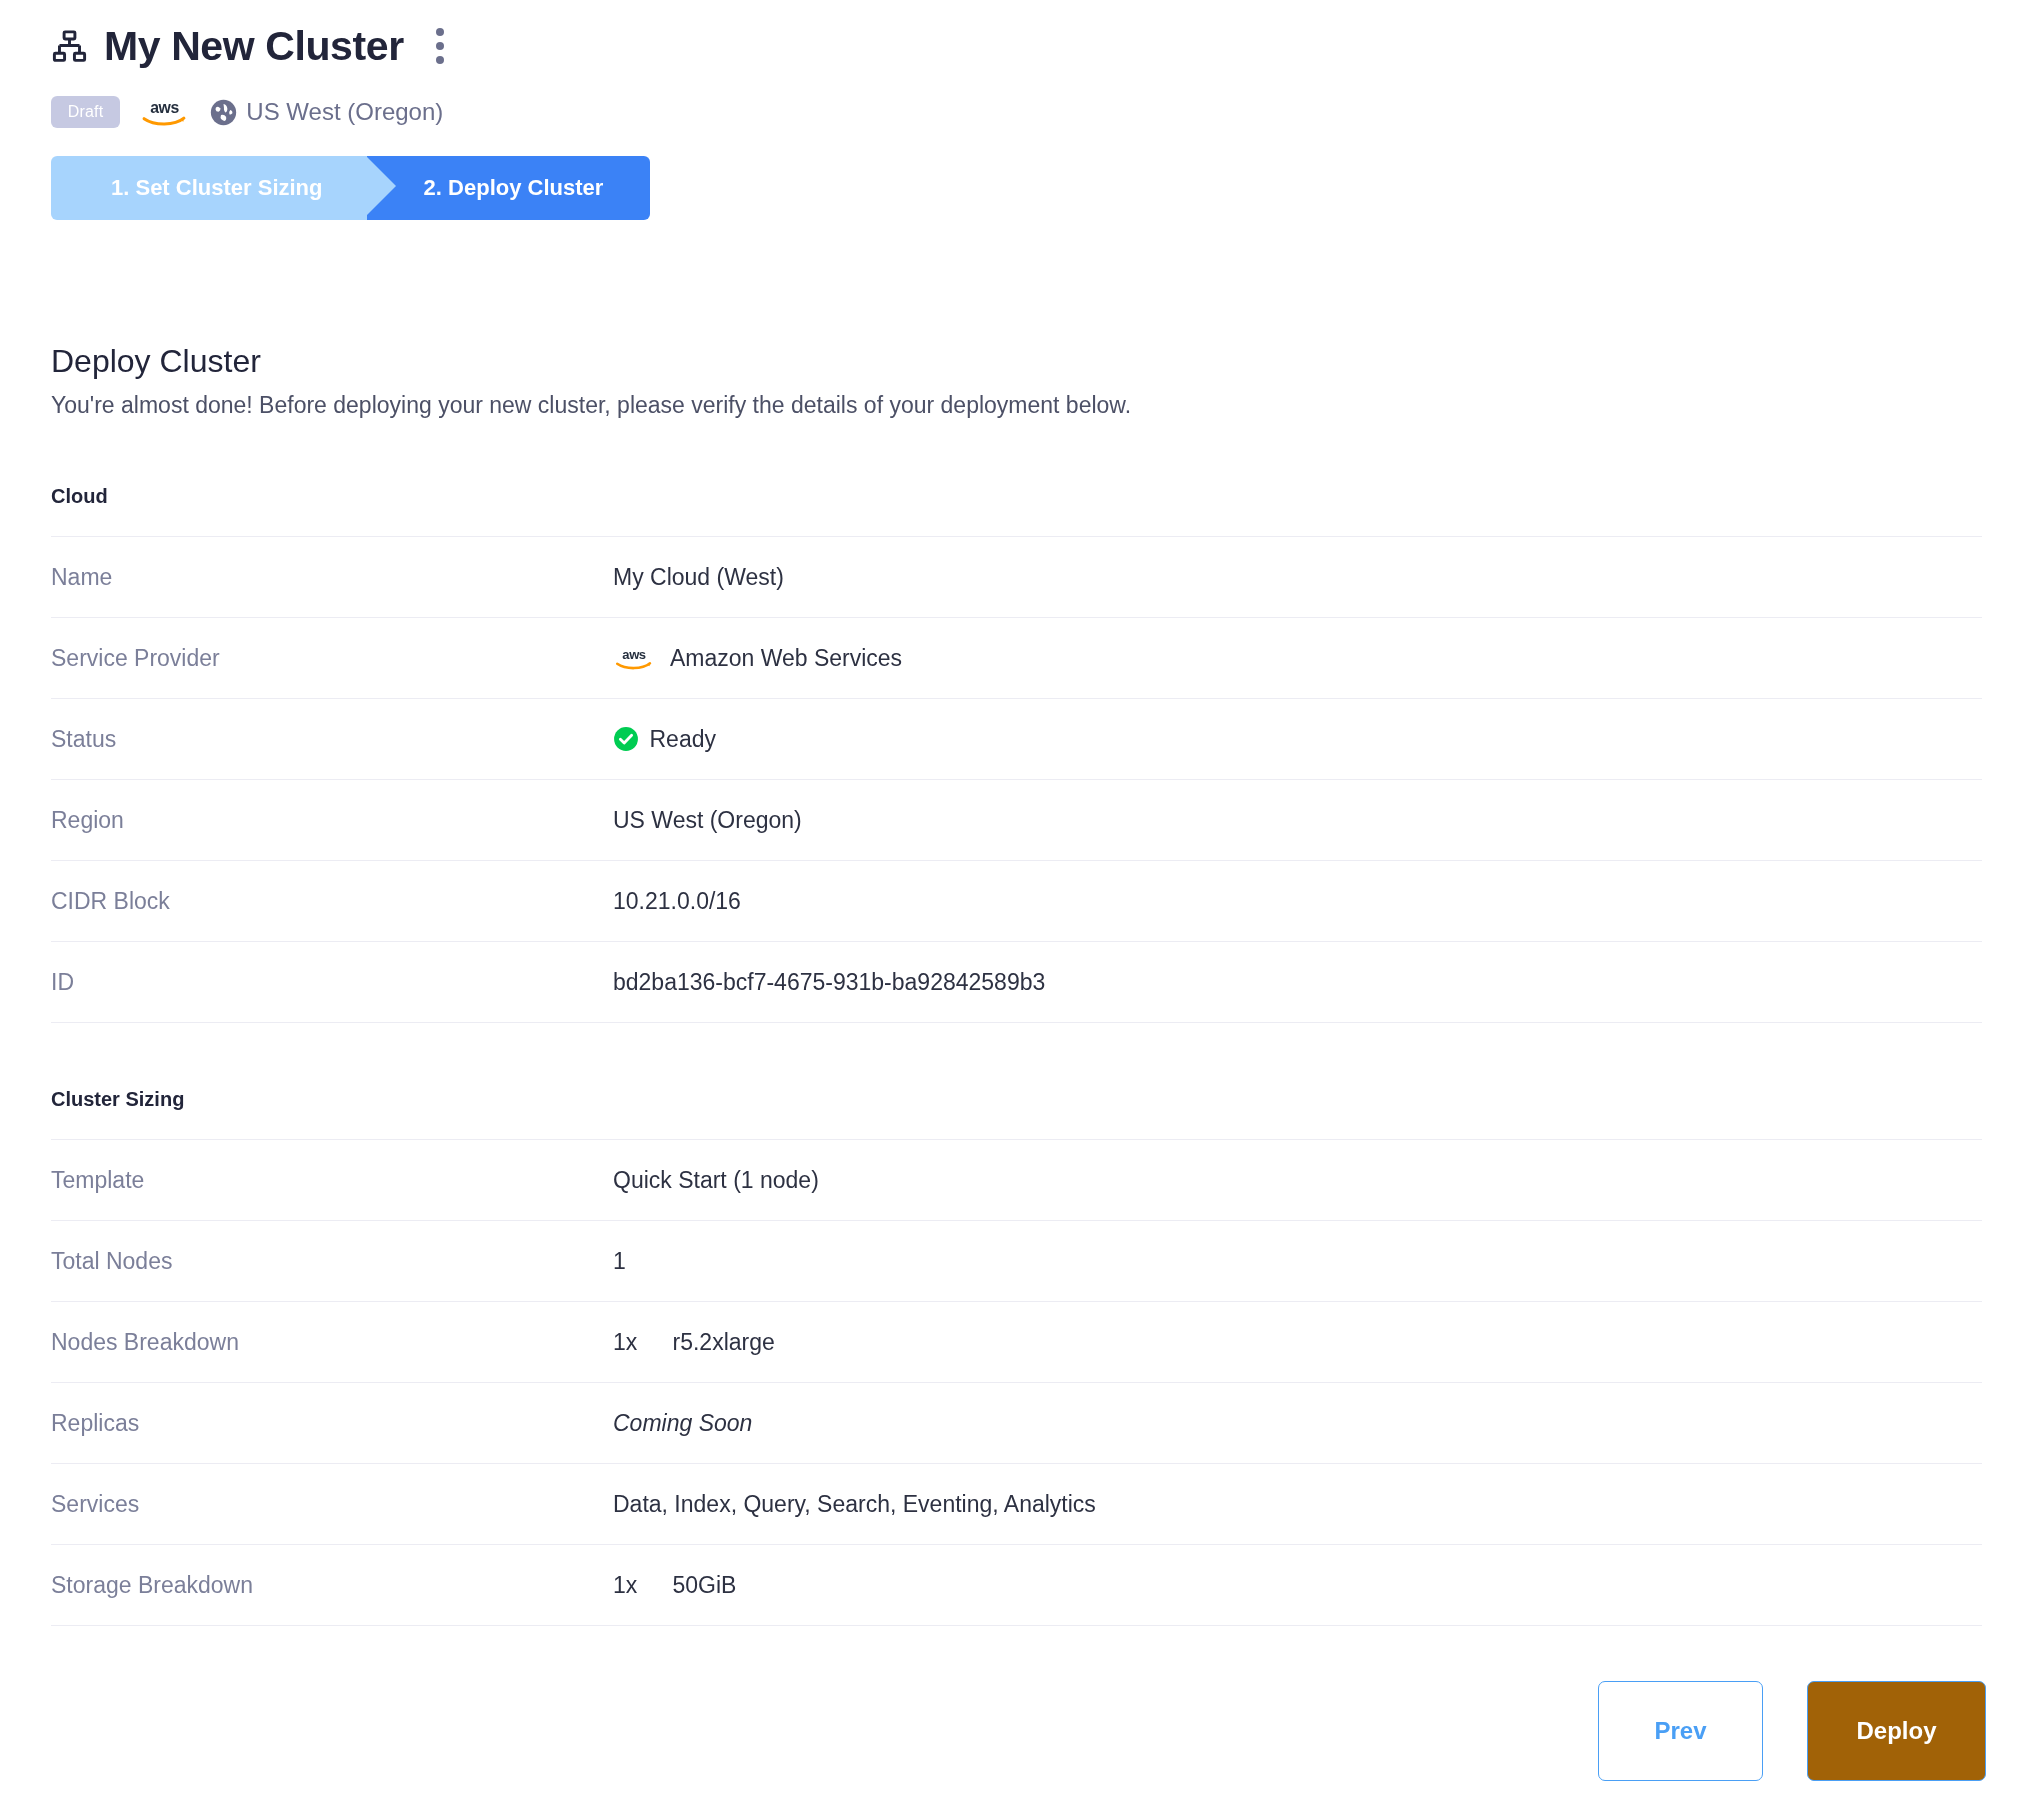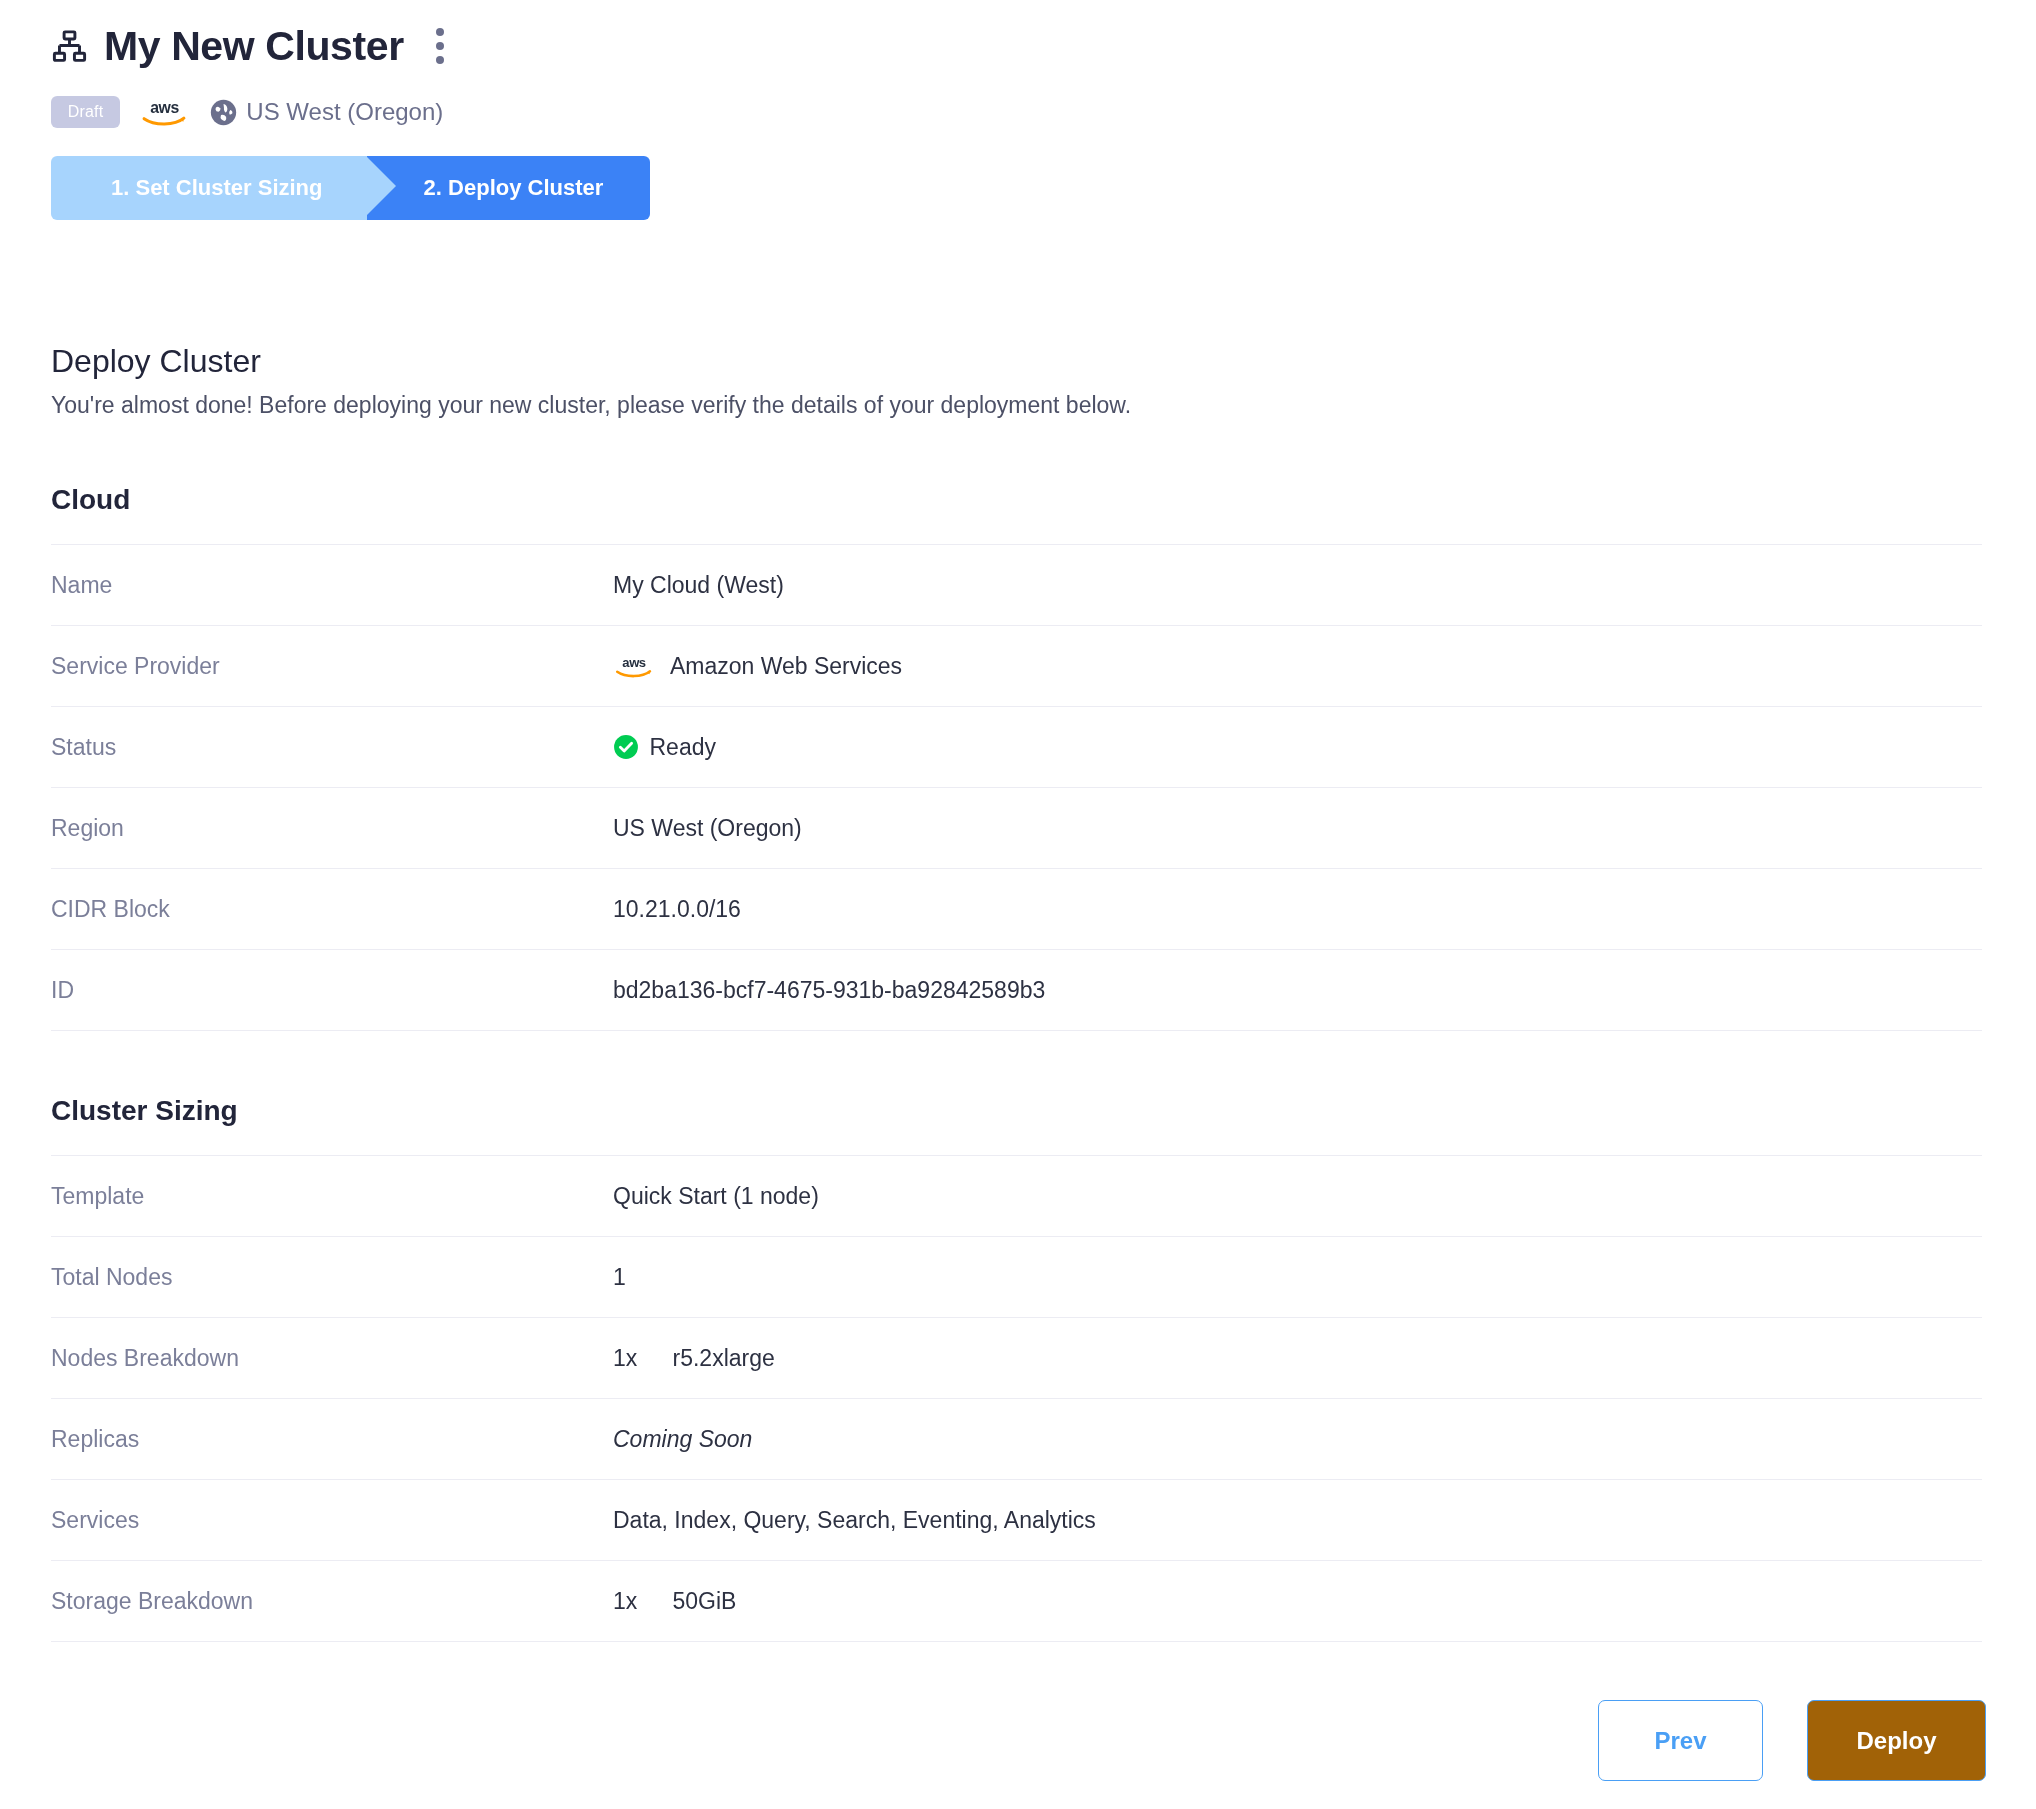--- a/index.html
+++ b/index.html
@@ -151,21 +151,21 @@
     line-height: 1;
   }
   .section-sub {
     font-size: 23px;
     color: #4c5066;
     margin-top: 14px;
     line-height: 1.3;
   }
 
   .group-heading {
-    font-size: 28px;
+    font-size: 20px;
     font-weight: bold;
     color: #22253a;
     margin-top: 66px;
     margin-bottom: 0;
     line-height: 1;
   }
 
   table.detail-table {
     width: 1931px;
     border-collapse: collapse;
@@ -217,21 +217,21 @@
   }
   .btn {
     font-size: 24px;
     font-weight: bold;
     border-radius: 7px;
     cursor: pointer;
     line-height: 1;
     display: flex;
     align-items: center;
     justify-content: center;
-    height: 81px;
+    height: 100px;
   }
   .btn-prev {
     width: 165px;
     background: #ffffff;
     border: 1.8px solid #4a9ff5;
     color: #4a9ff5;
   }
   .btn-deploy {
     width: 179px;
     background: #a16207;

